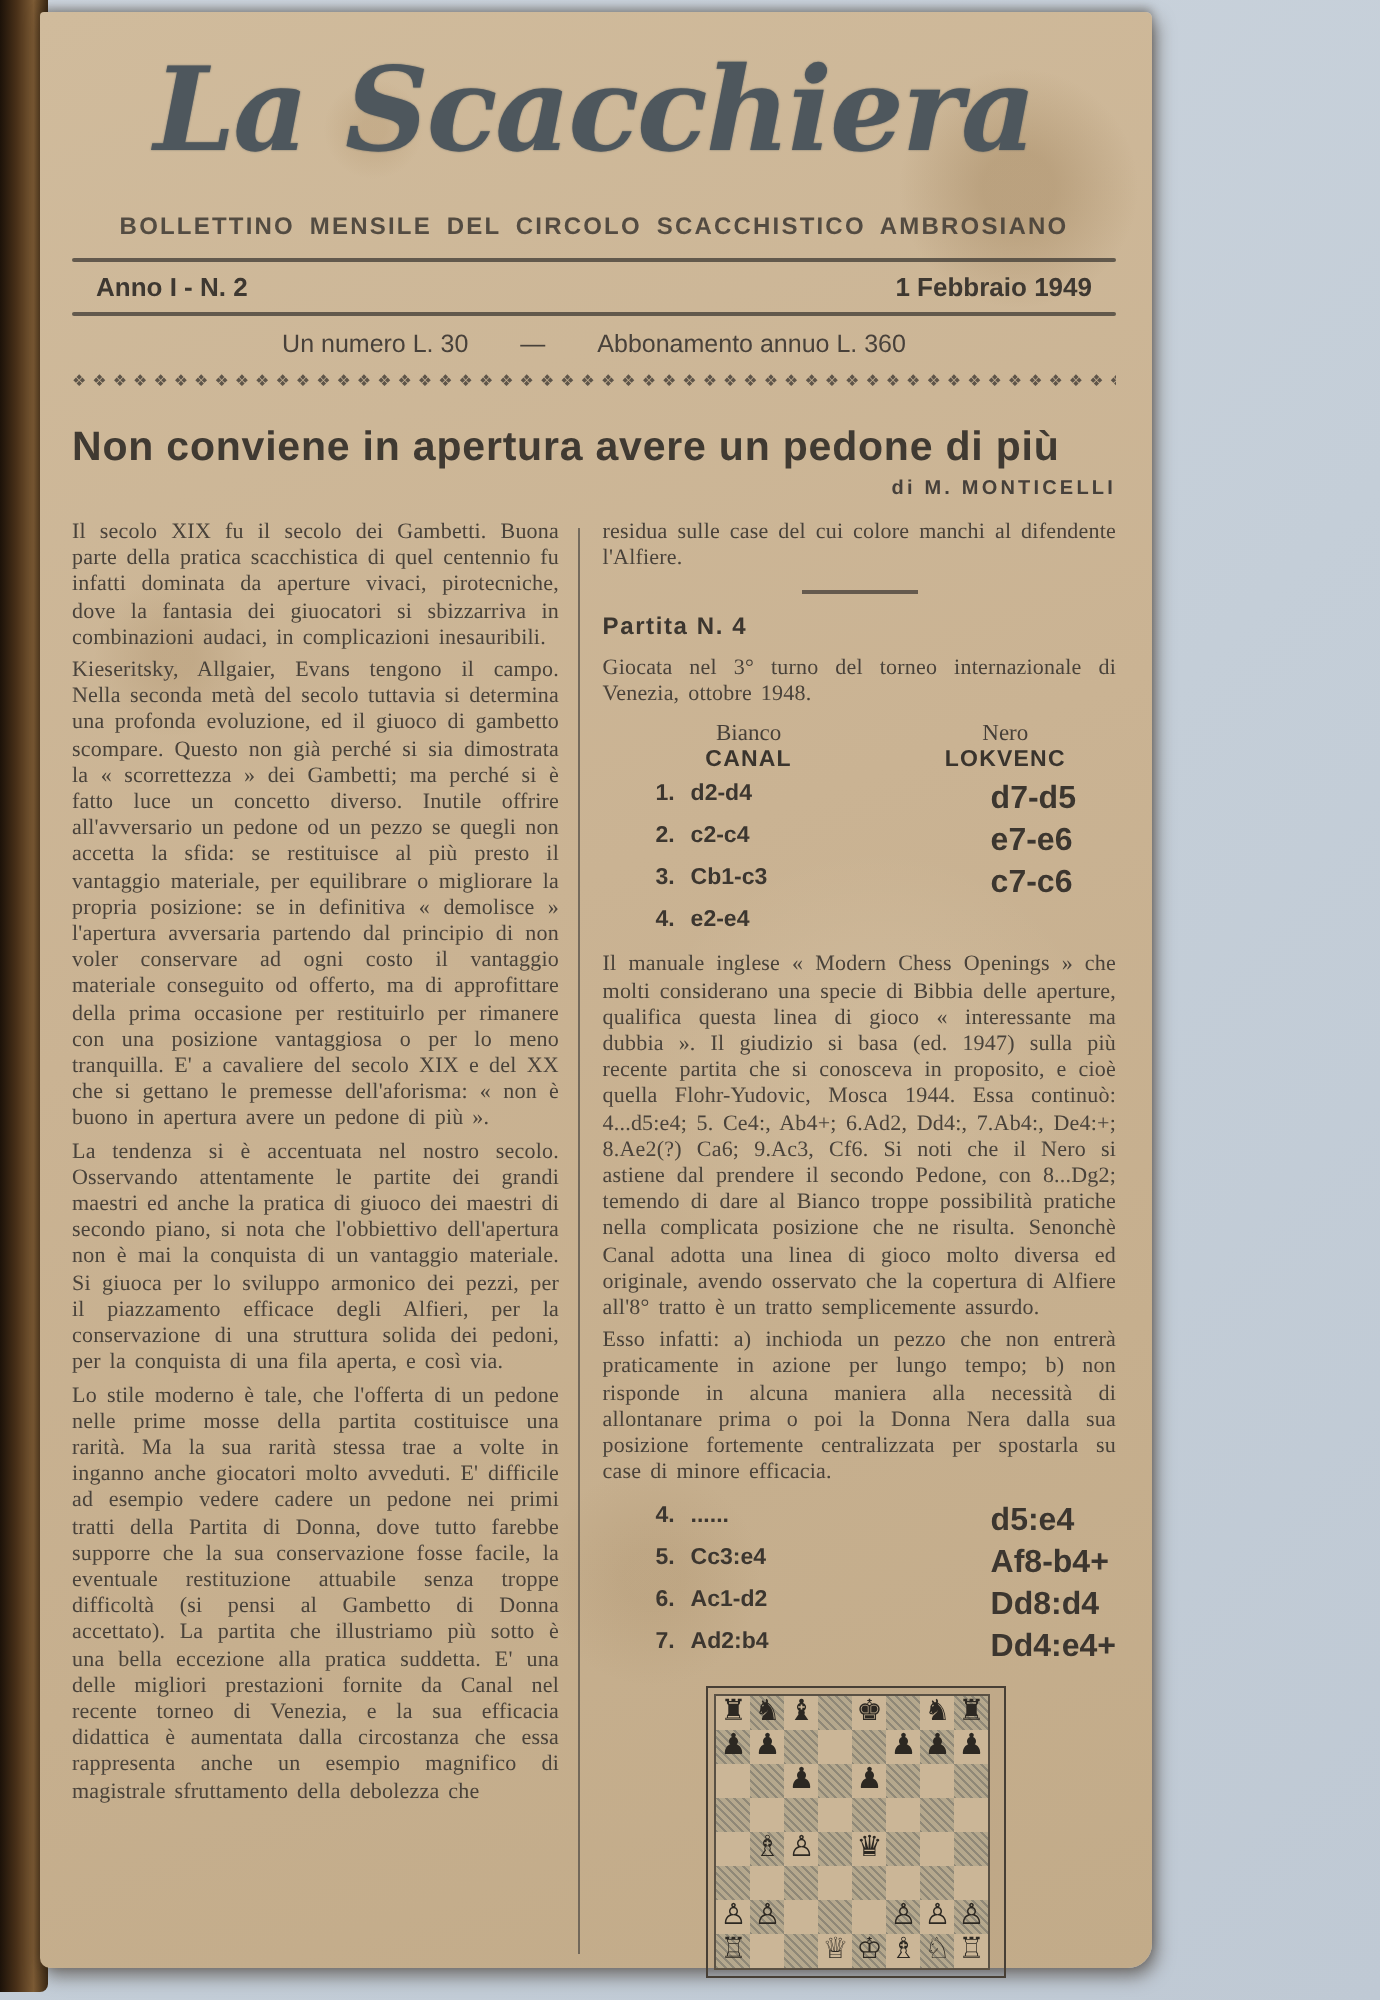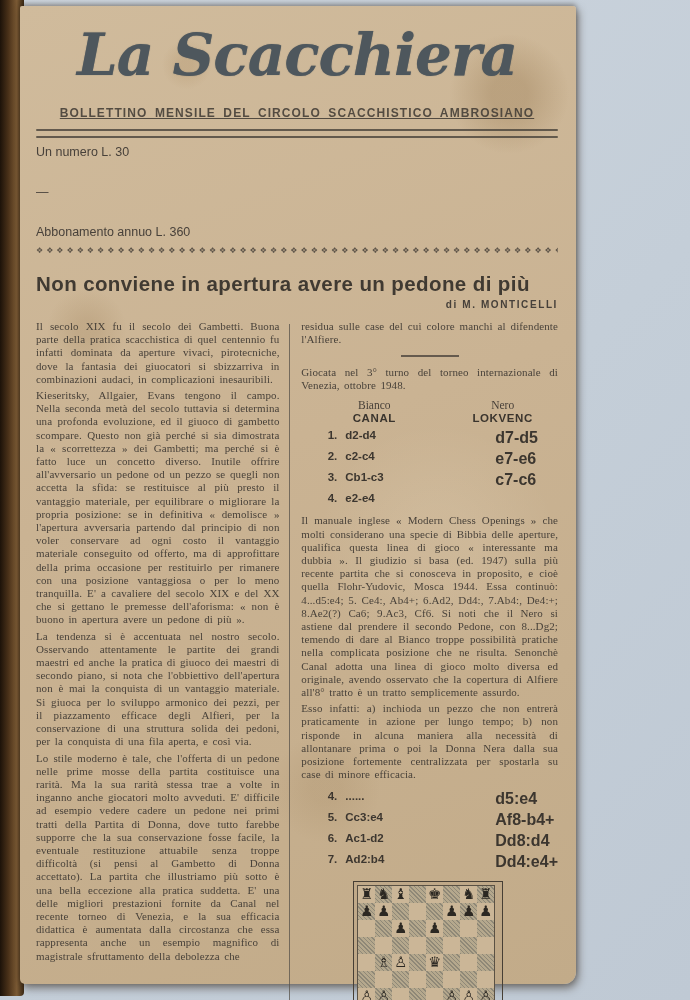--- a/index.html
+++ b/index.html
@@ -33,32 +33,31 @@
   .mast-title{
     font-family:"DejaVu Serif",serif;font-style:italic;font-weight:bold;
     font-size:58px;line-height:1.0;margin-top:6px;color:#4e575d;
     text-shadow:0 0 1px rgba(60,70,78,.6);
     letter-spacing:-1px;
   }
   .mast-sub{
     margin-top:22px;font-family:"Liberation Sans",sans-serif;
     font-size:12px;letter-spacing:1.1px;word-spacing:3px;color:#433d36;font-weight:700;
     opacity:.88;
-    text-decoration:underline;
   }
   .rule{height:2px;background:#4b443c;opacity:.82;margin-top:9px;border-radius:1px;}
   .rule.r2{margin-top:5px;}
   .issue-row{
     display:flex;justify-content:space-between;align-items:baseline;
     margin-top:5px;padding:0 12px 0 12px;
     font-family:"Liberation Sans",sans-serif;font-weight:700;font-size:13px;color:#3e3831;
   }
   .price-row{
     margin-top:7px;display:flex;justify-content:center;gap:26px;align-items:baseline;
-    font-family:"Liberation Sans",sans-serif;font-size:12.5px;color:#48413a;flex-direction:column;
+    font-family:"Liberation Sans",sans-serif;font-size:12.5px;color:#48413a;
   }
   .ornament{
     margin-top:5px;height:13px;overflow:hidden;white-space:nowrap;text-align:center;
     font-size:8px;letter-spacing:3px;color:#4b443c;opacity:.85;line-height:13px;
     font-family:"DejaVu Sans",sans-serif;
   }
   .art-title{
     margin-top:15px;
     font-family:"Liberation Sans",sans-serif;font-weight:700;font-size:20.5px;
     letter-spacing:.4px;color:#403a32;
@@ -107,20 +106,24 @@
 
 <div class="page">
 
   <div class="masthead">
     <div class="mast-title">La Scacchiera</div>
     <div class="mast-sub">BOLLETTINO MENSILE DEL CIRCOLO SCACCHISTICO AMBROSIANO</div>
   </div>
 
   <div class="rule"></div>
 
+  <div class="issue-row">
+    <span>Anno I - N. 2</span>
+    <span>1 Febbraio 1949</span>
+  </div>
 
   <div class="rule r2"></div>
 
   <div class="price-row">
     <span>Un numero L. 30</span>
     <span>—</span>
     <span>Abbonamento annuo L. 360</span>
   </div>
 
   <div class="ornament">❖❖❖❖❖❖❖❖❖❖❖❖❖❖❖❖❖❖❖❖❖❖❖❖❖❖❖❖❖❖❖❖❖❖❖❖❖❖❖❖❖❖❖❖❖❖❖❖❖❖❖❖❖❖❖❖❖❖❖❖❖❖❖❖❖❖❖❖❖❖❖❖❖❖❖❖❖❖❖❖❖❖❖❖❖❖❖❖❖❖❖❖❖❖❖❖❖❖❖❖❖❖❖❖❖❖❖❖❖❖</div>
@@ -132,20 +135,21 @@
     <div class="col-left">
         <p class="body-p">Il secolo XIX fu il secolo dei Gambetti. Buona parte della pratica scacchistica di quel centennio fu infatti dominata da aperture vivaci, pirotecniche, dove la fantasia dei giuocatori si sbizzarriva in combinazioni audaci, in complicazioni inesauribili.</p>
         <p class="body-p">Kieseritsky, Allgaier, Evans tengono il campo. Nella seconda metà del secolo tuttavia si determina una profonda evoluzione, ed il giuoco di gambetto scompare. Questo non già perché si sia dimostrata la « scorrettezza » dei Gambetti; ma perché si è fatto luce un concetto diverso. Inutile offrire all'avversario un pedone od un pezzo se quegli non accetta la sfida: se restituisce al più presto il vantaggio materiale, per equilibrare o migliorare la propria posizione: se in definitiva « demolisce » l'apertura avversaria partendo dal principio di non voler conservare ad ogni costo il vantaggio materiale conseguito od offerto, ma di approfittare della prima occasione per restituirlo per rimanere con una posizione vantaggiosa o per lo meno tranquilla. E' a cavaliere del secolo XIX e del XX che si gettano le premesse dell'aforisma: « non è buono in apertura avere un pedone di più ».</p>
         <p class="body-p">La tendenza si è accentuata nel nostro secolo. Osservando attentamente le partite dei grandi maestri ed anche la pratica di giuoco dei maestri di secondo piano, si nota che l'obbiettivo dell'apertura non è mai la conquista di un vantaggio materiale. Si giuoca per lo sviluppo armonico dei pezzi, per il piazzamento efficace degli Alfieri, per la conservazione di una struttura solida dei pedoni, per la conquista di una fila aperta, e così via.</p>
         <p class="body-p">Lo stile moderno è tale, che l'offerta di un pedone nelle prime mosse della partita costituisce una rarità. Ma la sua rarità stessa trae a volte in inganno anche giocatori molto avveduti. E' difficile ad esempio vedere cadere un pedone nei primi tratti della Partita di Donna, dove tutto farebbe supporre che la sua conservazione fosse facile, la eventuale restituzione attuabile senza troppe difficoltà (si pensi al Gambetto di Donna accettato). La partita che illustriamo più sotto è una bella eccezione alla pratica suddetta. E' una delle migliori prestazioni fornite da Canal nel recente torneo di Venezia, e la sua efficacia didattica è aumentata dalla circostanza che essa rappresenta anche un esempio magnifico di magistrale sfruttamento della debolezza che</p>
       </div>
     <div class="col-divider"></div>
     <div class="col-right">
       <p class="body-p">residua sulle case del cui colore manchi al difendente l'Alfiere.</p>
       <div class="short-rule"></div>
+      <div class="game-heading">Partita N. 4</div>
       <p class="body-p">Giocata nel 3° turno del torneo internazionale di Venezia, ottobre 1948.</p>
 
       <div class="moves">
         <div class="mv-colhead wh">Bianco</div>
         <div class="mv-colhead">Nero</div>
         <div class="mv-player wh">CANAL</div>
         <div class="mv-player">LOKVENC</div>
       <div class="mv-num">1.</div>
           <div class="mv-white">d2-d4</div>
           <div class="mv-black">d7-d5</div>

